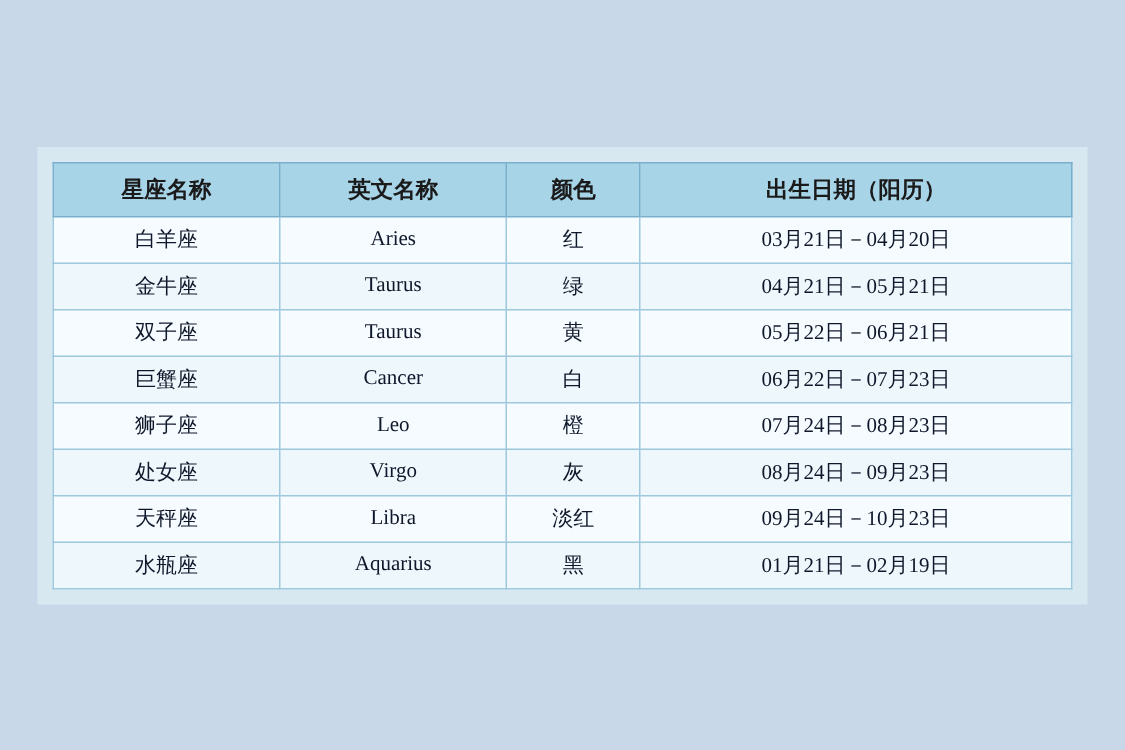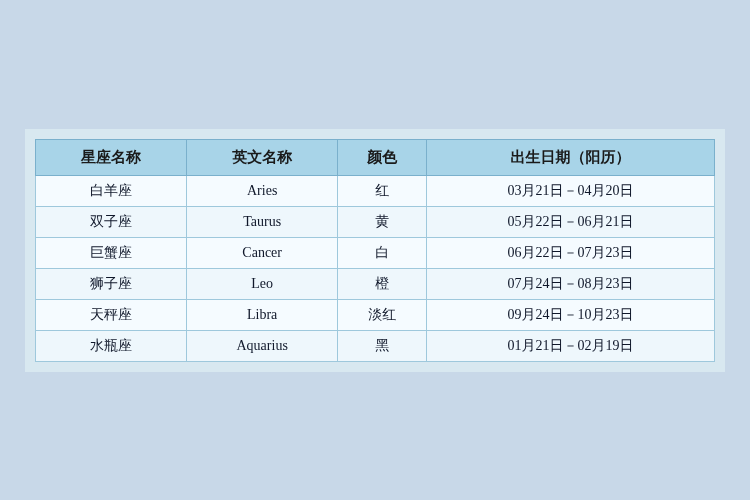--- a/index.html
+++ b/index.html
@@ -71,38 +71,50 @@
       </tr>
     </thead>
     <tbody id="table-body">
     <tr>
           <td>白羊座</td>
           <td>Aries</td>
           <td>红</td>
           <td>03月21日－04月20日</td>
         </tr>
         <tr>
+          <td>金牛座</td>
+          <td>Taurus</td>
+          <td>绿</td>
+          <td>04月21日－05月21日</td>
+        </tr>
+        <tr>
           <td>双子座</td>
           <td>Taurus</td>
           <td>黄</td>
           <td>05月22日－06月21日</td>
         </tr>
         <tr>
           <td>巨蟹座</td>
           <td>Cancer</td>
           <td>白</td>
           <td>06月22日－07月23日</td>
         </tr>
         <tr>
           <td>狮子座</td>
           <td>Leo</td>
           <td>橙</td>
           <td>07月24日－08月23日</td>
         </tr>
         <tr>
+          <td>处女座</td>
+          <td>Virgo</td>
+          <td>灰</td>
+          <td>08月24日－09月23日</td>
+        </tr>
+        <tr>
           <td>天秤座</td>
           <td>Libra</td>
           <td>淡红</td>
           <td>09月24日－10月23日</td>
         </tr>
         <tr>
           <td>水瓶座</td>
           <td>Aquarius</td>
           <td>黑</td>
           <td>01月21日－02月19日</td>

